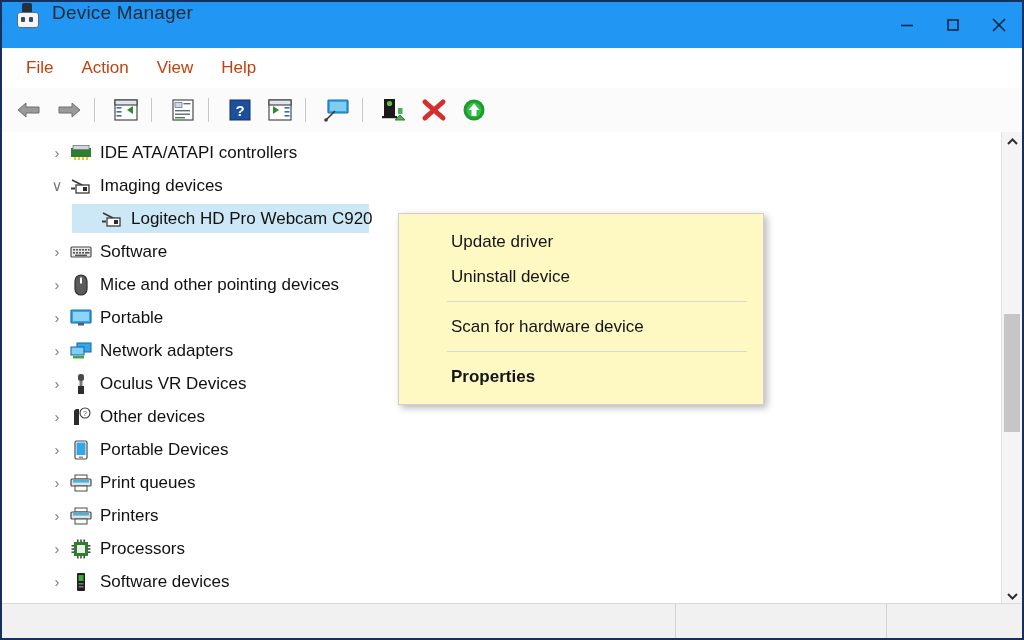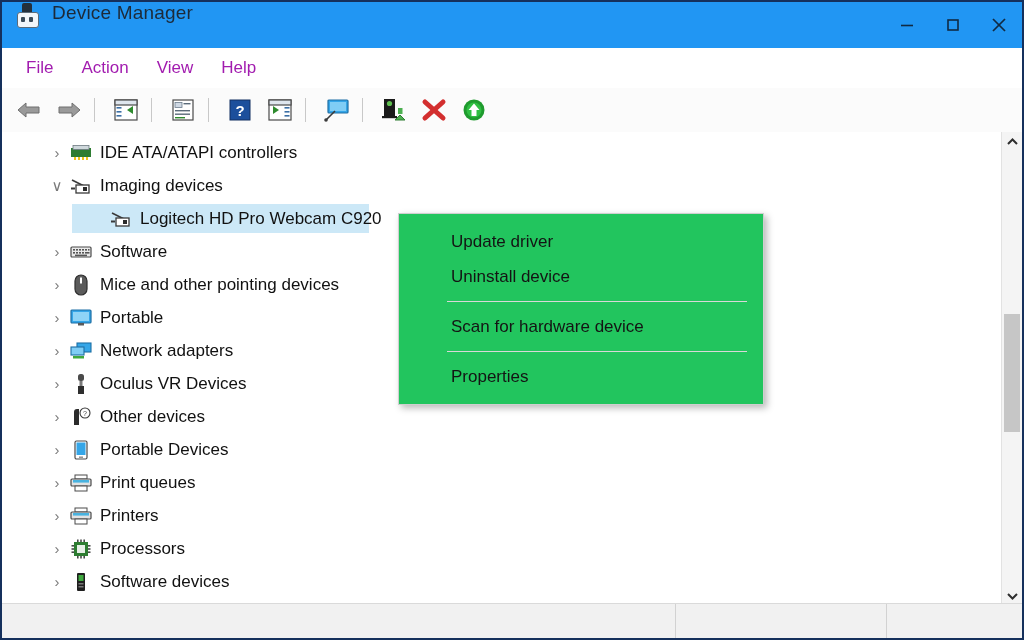--- a/index.html
+++ b/index.html
@@ -42,21 +42,21 @@
   }
   .winbtn svg{display:block;}
 
   
   .menubar{
     position:absolute;left:0;top:46px;width:1020px;height:40px;
     background:#ffffff;display:flex;align-items:center;
     border-bottom:1px solid #e6e6e6;
   }
   .menuitem{
-    font-size:17px;color:#a21caf;padding:4px 10px;margin-left:8px;
+    font-size:17px;color:#c2410c;padding:4px 10px;margin-left:8px;
   }
   .menuitem:first-child{margin-left:14px;}
 
   
   .toolbar{
     position:absolute;left:0;top:86px;width:1020px;height:44px;
     background:#fbfbfb;display:flex;align-items:center;
     border-bottom:1px solid #d9d9d9;
   }
   .tb{
@@ -79,21 +79,21 @@
   .row .chev{
     width:18px;flex:0 0 auto;margin-left:46px;color:#7a7a7a;
     font-size:15px;display:flex;align-items:center;justify-content:center;
   }
   .row.child .chev{visibility:hidden;}
   .row .ico{
     width:22px;height:22px;flex:0 0 auto;margin-right:8px;margin-left:4px;
     display:flex;align-items:center;justify-content:center;position:relative;
   }
   .row .lbl{flex:0 0 auto;}
-  .row.child{padding-left:40px;}
+  .row.child{padding-left:31px;}
   .row.selected .hl{
     position:absolute;left:70px;top:2px;height:29px;
     background:#cce8f7;z-index:0;
   }
   .row.selected .ico,.row.selected .lbl{position:relative;z-index:1;}
 
   
   .vscroll{
     position:absolute;right:0;top:130px;width:20px;height:474px;
     background:#f4f4f4;border-left:1px solid #e2e2e2;
@@ -112,29 +112,29 @@
     position:absolute;left:0;bottom:0;width:1020px;height:34px;
     background:#f1f1f1;border-top:1px solid #dadada;display:flex;
   }
   .sp1{flex:0 0 673px;border-right:1px solid #d2d2d2;}
   .sp2{flex:0 0 210px;border-right:1px solid #d2d2d2;}
   .sp3{flex:1 1 auto;}
 
   
   .ctxmenu{
     position:absolute;left:396px;top:211px;width:364px;
-    background:#22c55e;border:1px solid #cfcfcf;
+    background:#fef9c3;border:1px solid #cfcfcf;
     box-shadow:3px 3px 7px rgba(0,0,0,.28);
     padding:10px 0 10px 0;z-index:50;
   }
   .ctxitem{
     height:35px;display:flex;align-items:center;padding-left:52px;
     font-size:17px;color:#141414;
   }
-  .ctxitem.bold{font-weight:normal;}
+  .ctxitem.bold{font-weight:bold;}
   .ctxsep{height:1px;background:#d8d8d8;margin:7px 16px 7px 48px;}
 </style>
 </head>
 <body>
 
 <div class="window">
 
   <div class="titlebar">
     <div class="title-icon">
       <div class="ti-prong"></div>

